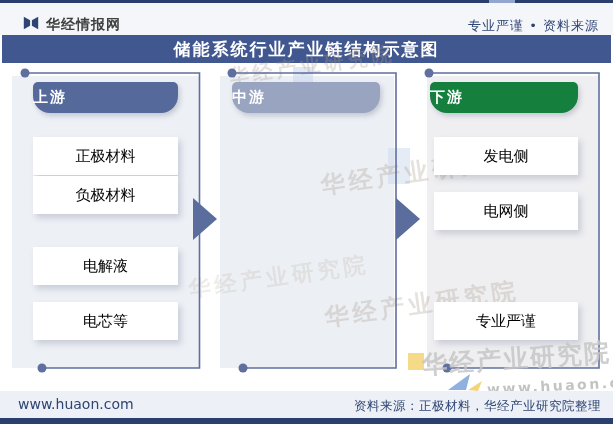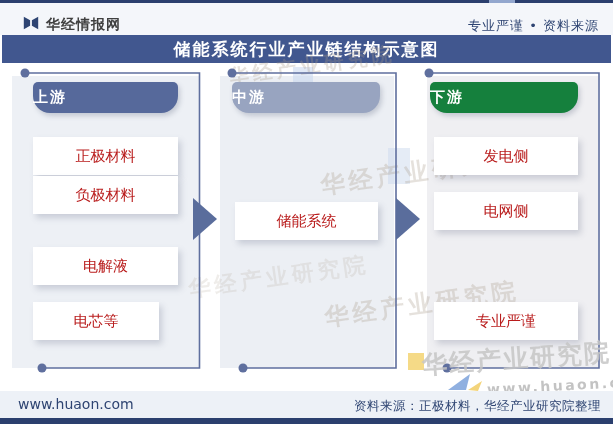--- a/index.html
+++ b/index.html
@@ -30,21 +30,21 @@
   
   .col-header{top:82px;height:31px;line-height:31px;color:#fff;
         font-size:15px;font-weight:bold;letter-spacing:2px;
         border-radius:5px 5px 17px 17px;box-shadow:2px 3px 5px rgba(90,100,125,.28);z-index:4}
   .hdr1{left:33px;width:145px;background:#56699b}
   .hdr2{left:232px;width:148px;background:#98a4c0}
   .hdr3{left:430px;width:148px;background:#15803d}
 
   
   .node{height:38px;line-height:38px;background:#ffffff;text-align:center;font-size:15px;
-        color:#b91c1c;box-shadow:3px 4px 6px rgba(95,105,130,.25);z-index:4}
+        color:#000000;box-shadow:3px 4px 6px rgba(95,105,130,.25);z-index:4}
 
   .overlay{left:0;top:0;width:613px;height:424px;z-index:3;pointer-events:none}
 
   
   .wm{z-index:2;pointer-events:none;white-space:nowrap;font-weight:bold}
   .wm-faint{color:rgba(168,155,138,.30);transform:rotate(-8deg);letter-spacing:4px}
   .wm-tile{z-index:1;pointer-events:none}
   .wm-big{left:422px;top:342px;font-size:25px;color:rgba(198,198,198,.85);
         transform:rotate(-4deg);letter-spacing:2px;z-index:5}
   .wm-url{left:487px;top:377px;font-size:14px;color:rgba(188,188,188,.9);
@@ -110,23 +110,22 @@
     <polygon points="396,198 420,219 396,240" fill="#5a6d9c"></polygon>
   </svg>
 
   <div class="abs col-header hdr1">上游</div>
   <div class="abs col-header hdr2">中游</div>
   <div class="abs col-header hdr3">下游</div>
 
   <div class="abs node" style="left:33px;top:137px;width:145px">正极材料</div>
   <div class="abs node" style="left:33px;top:176px;width:145px">负极材料</div>
   <div class="abs node" style="left:33px;top:247px;width:145px">电解液</div>
-  <div class="abs node" style="left:33px;top:302px;width:126px">电芯等</div>
+  <div class="abs node" style="left:33px;top:302px;width:145px">电芯等</div>
 
-  <div class="abs node" style="left:235px;top:202px;width:143px">储能系统</div>
 
   <div class="abs node" style="left:434px;top:137px;width:144px">发电侧</div>
   <div class="abs node" style="left:434px;top:192px;width:144px">电网侧</div>
   <div class="abs node" style="left:434px;top:302px;width:144px">专业严谨</div>
 
   <div class="abs wm wm-big">华经产业研究院</div>
   <svg class="abs wm-logo" viewBox="0 0 40 20">
     <polygon points="2,18 24,2 20,18" fill="#6b96d6"></polygon>
     <polygon points="22,18 36,9 32,19" fill="#f0c64f"></polygon>
   </svg>

